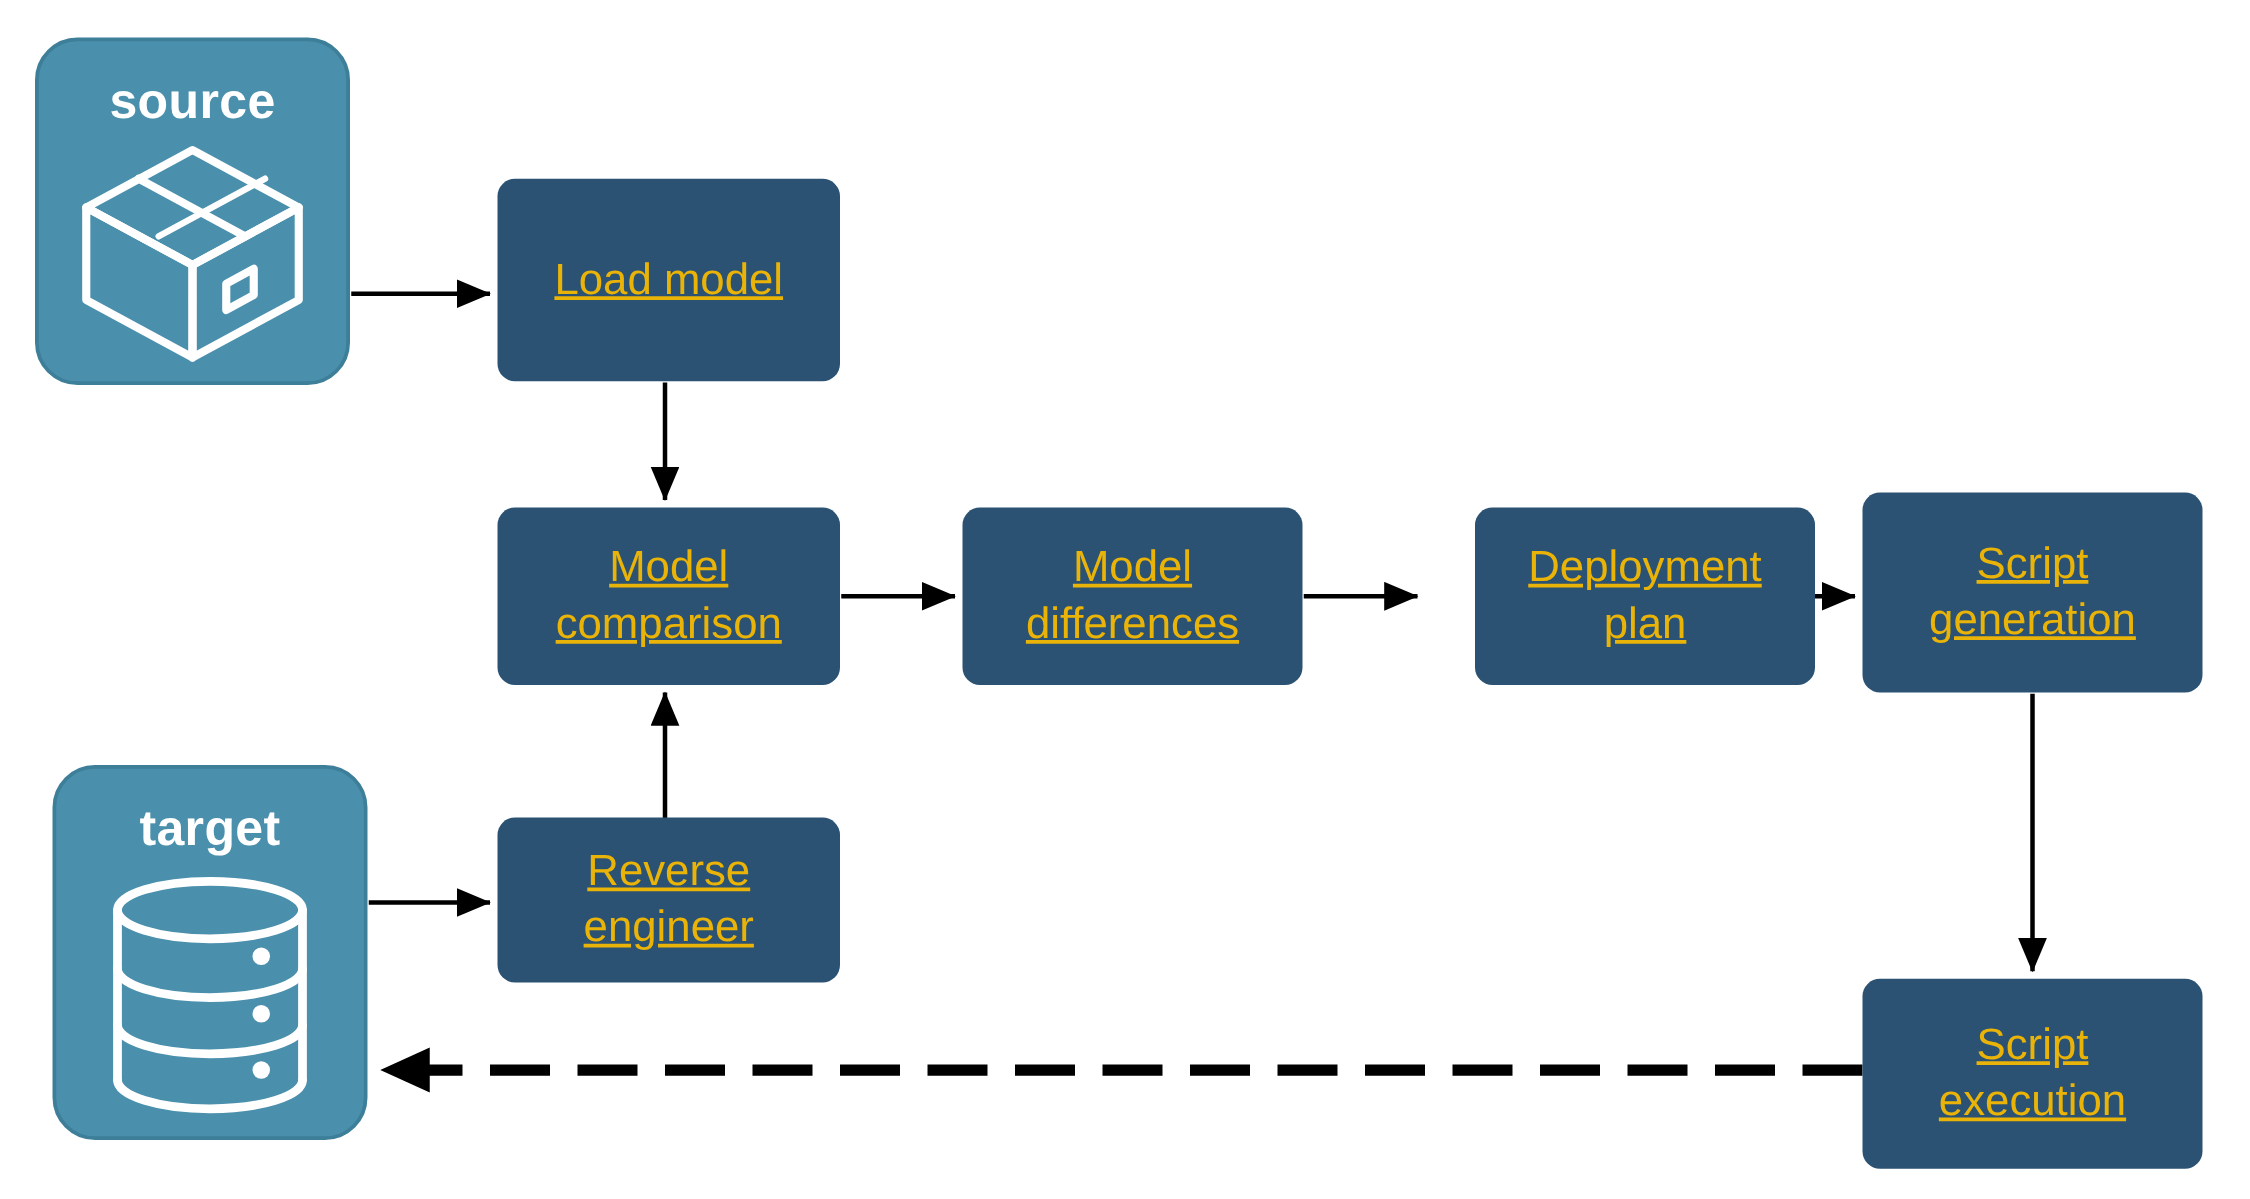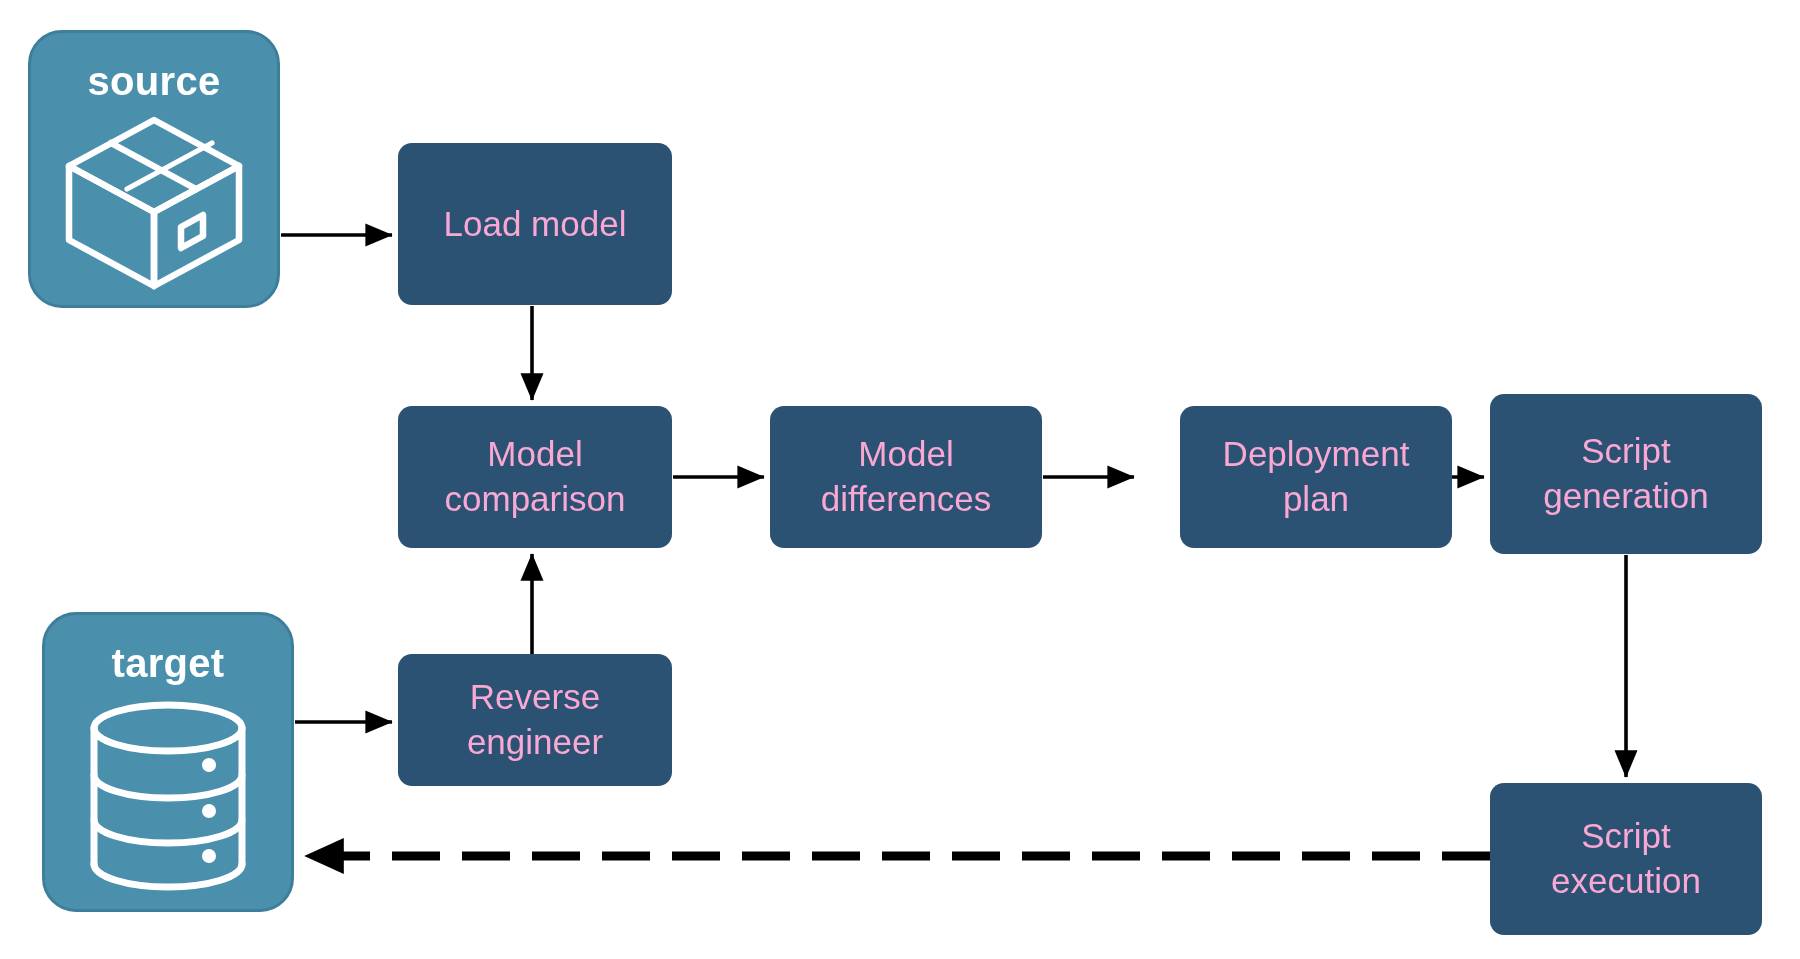--- a/index.html
+++ b/index.html
@@ -60,25 +60,26 @@
     box-sizing: border-box;
     background: #2b5272;
     border-radius: 14px;
     display: flex;
     align-items: center;
     justify-content: center;
     text-align: center;
     z-index: 2;
   }
   .pbox-label {
-    color: #f9a8d4;
+    color: #eab308;
     font-size: 35px;
     line-height: 1.28;
     padding: 0 10px;
     white-space: pre-line;
+    text-decoration: underline;
   }
 </style>
 </head>
 <body>
 
 <div id="canvas">
 
   <svg id="edges" viewBox="0 0 1800 959" width="1800" height="959" xmlns="http://www.w3.org/2000/svg">
     <defs>
       <marker id="ah" markerWidth="9" markerHeight="9" refX="7.4" refY="3.2" orient="auto" markerUnits="strokeWidth">

